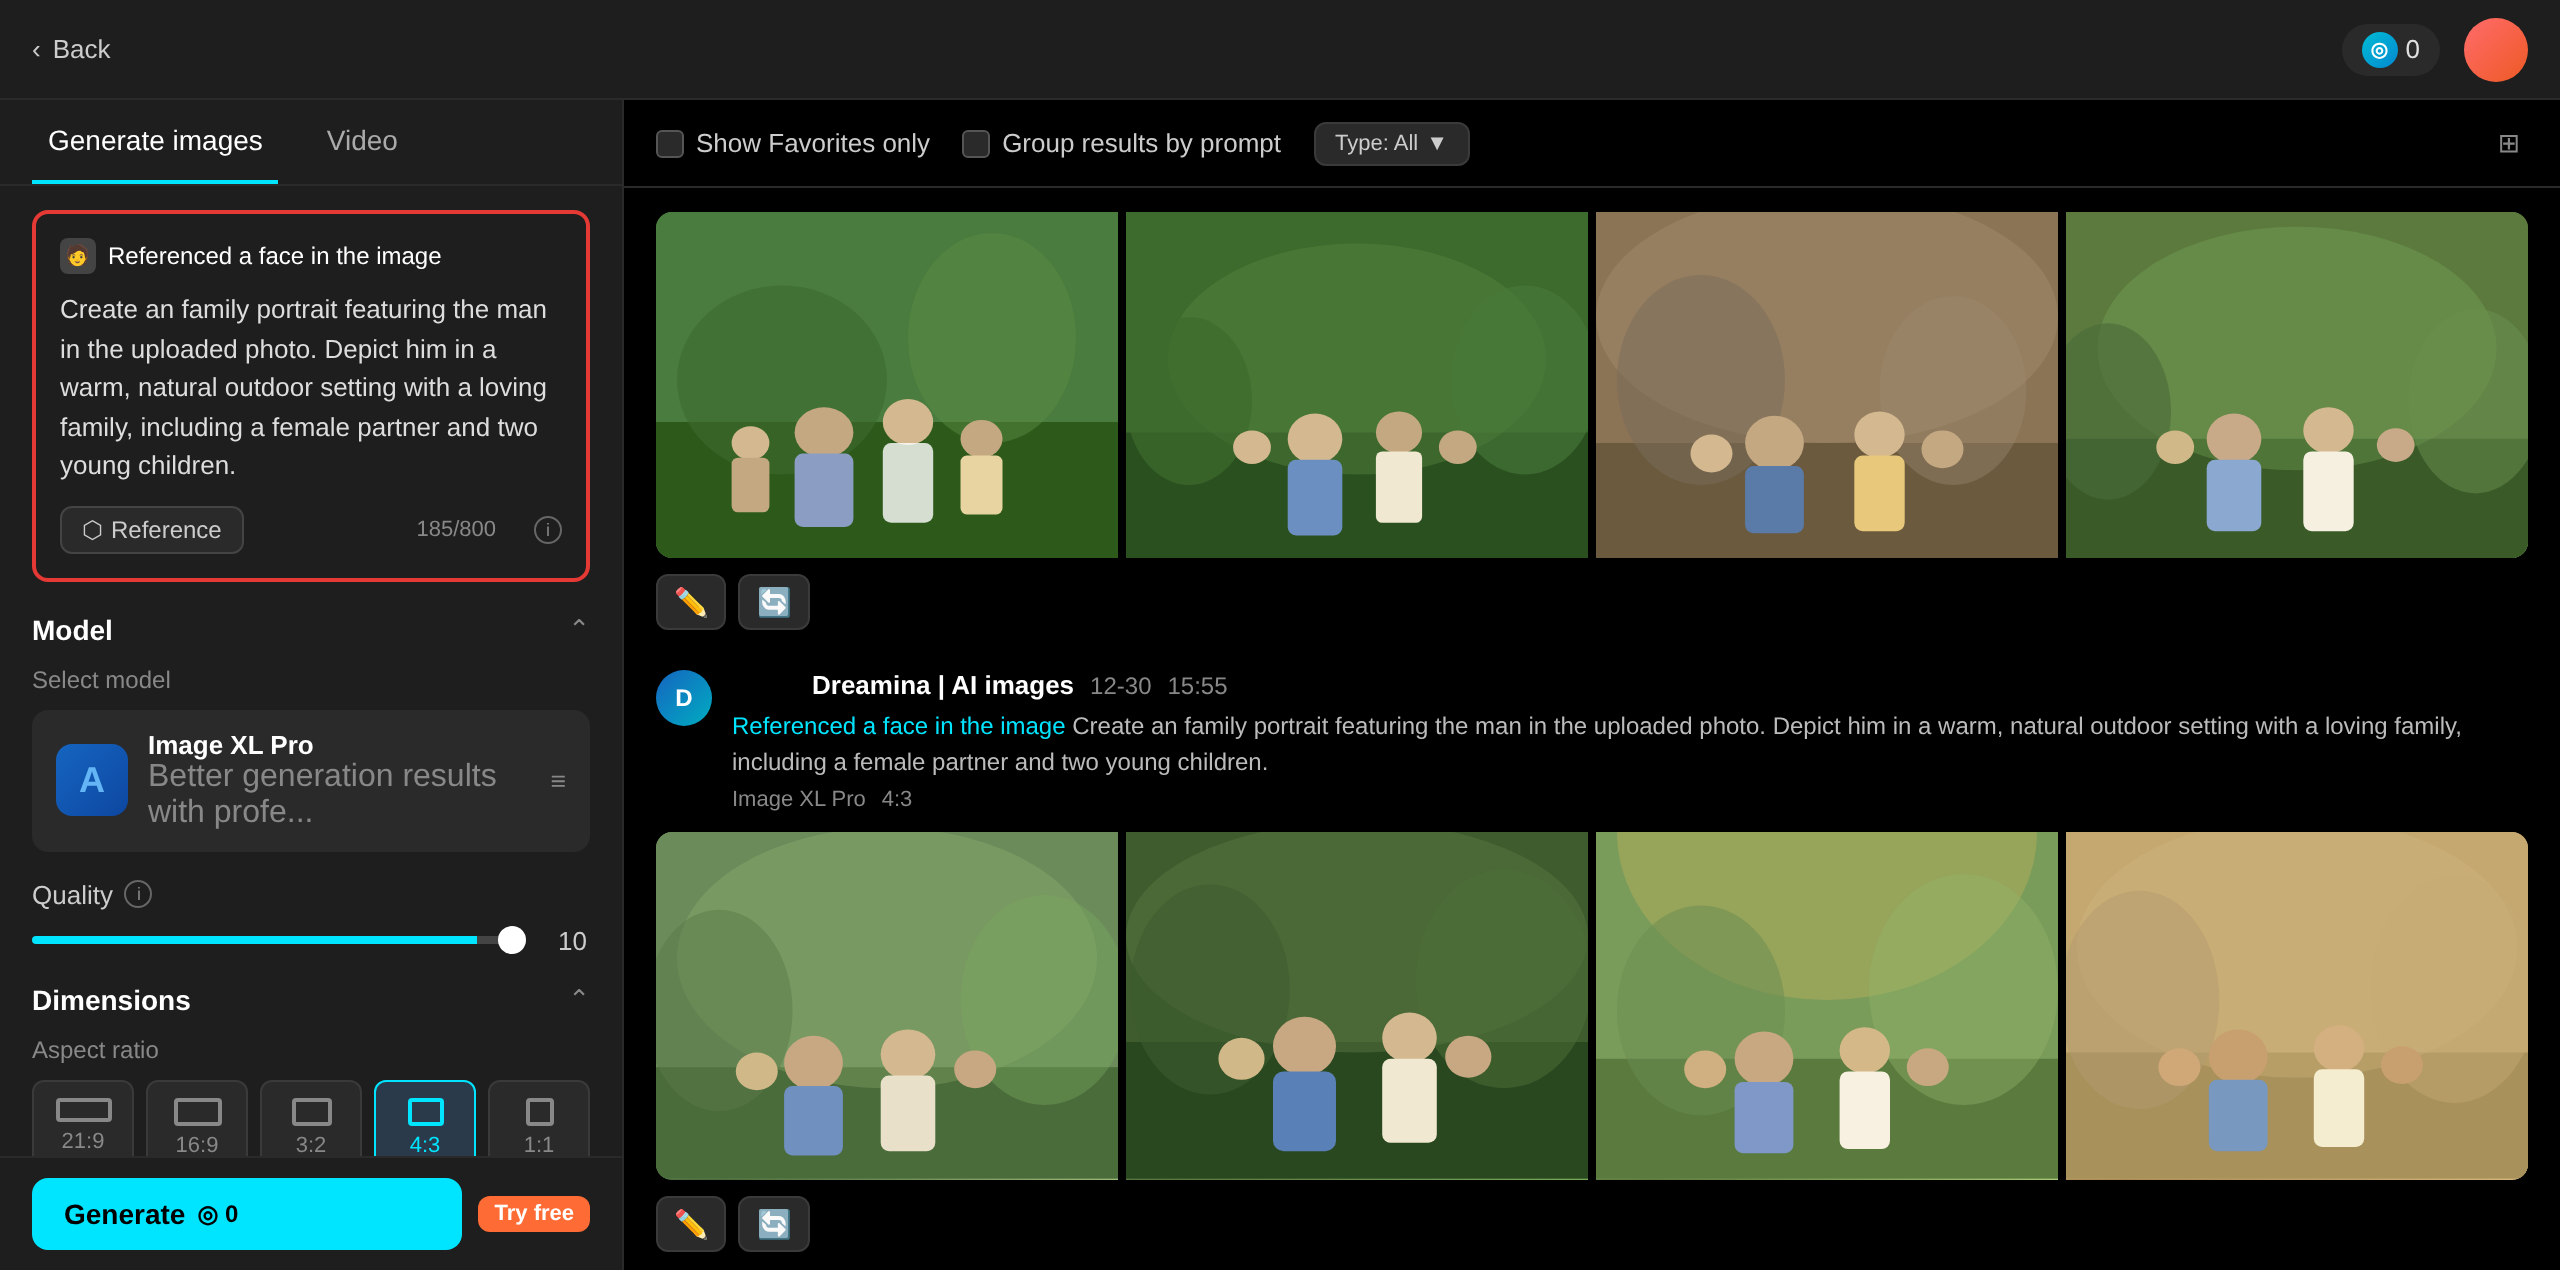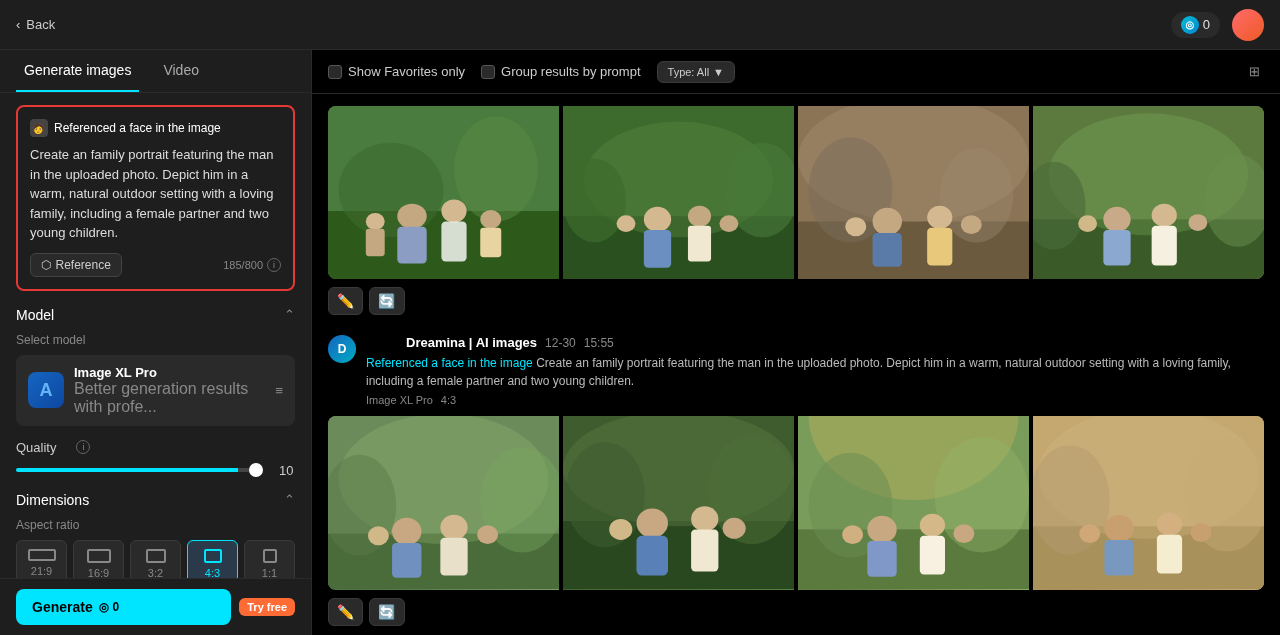--- a/index.html
+++ b/index.html
@@ -155,34 +155,34 @@
       padding: 4px 10px;
       color: #ccc;
       cursor: pointer;
       font-size: 12px;
     }
     .char-count {
       font-size: 11px;
       color: #888;
       display: flex;
       align-items: center;
-      gap: 4px;
+      gap: 19px;
     }
 
     
     .section-header {
       display: flex;
       align-items: center;
       justify-content: space-between;
       margin-bottom: 10px;
       margin-top: 4px;
     }
     .section-title {
       font-size: 14px;
-      font-weight: 400;
+      font-weight: 700;
       color: #fff;
     }
     .section-label {
       font-size: 12px;
       color: #888;
       margin-bottom: 8px;
     }
     .model-card {
       background: #2a2a2a;
       border-radius: 8px;
@@ -203,21 +203,21 @@
     .model-name { font-size: 13px; font-weight: 600; color: #fff; }
     .model-desc { font-size: 16px; color: #888; }
     .model-settings-btn {
       background: none; border: none; color: #888; cursor: pointer;
     }
 
     
     .quality-row {
       display: flex;
       align-items: center;
-      gap: 20px;
+      gap: 6px;
       margin: 14px 0 8px 0;
     }
     .quality-label { font-size: 13px; color: #ccc; }
     .info-icon {
       width: 14px; height: 14px;
       border-radius: 50%;
       border: 1px solid #666;
       display: flex; align-items: center; justify-content: center;
       font-size: 9px; color: #888; cursor: pointer;
     }

